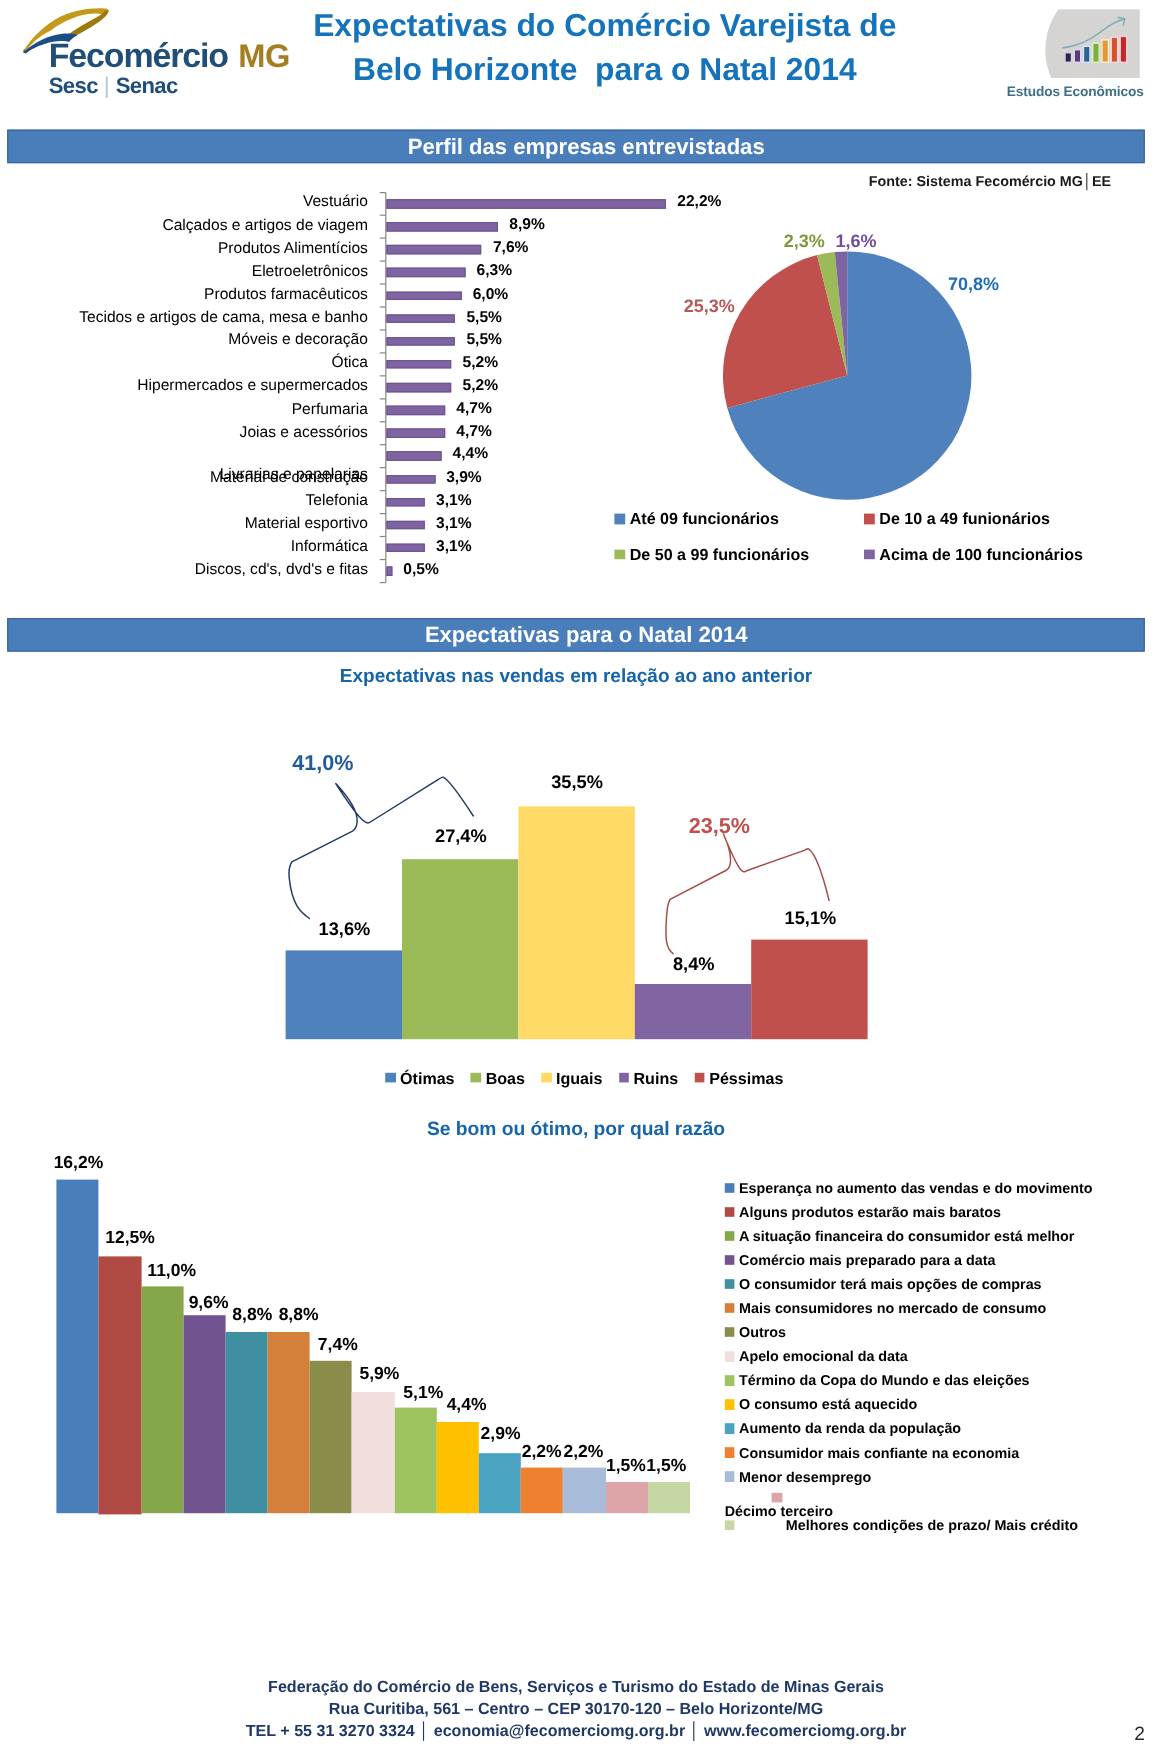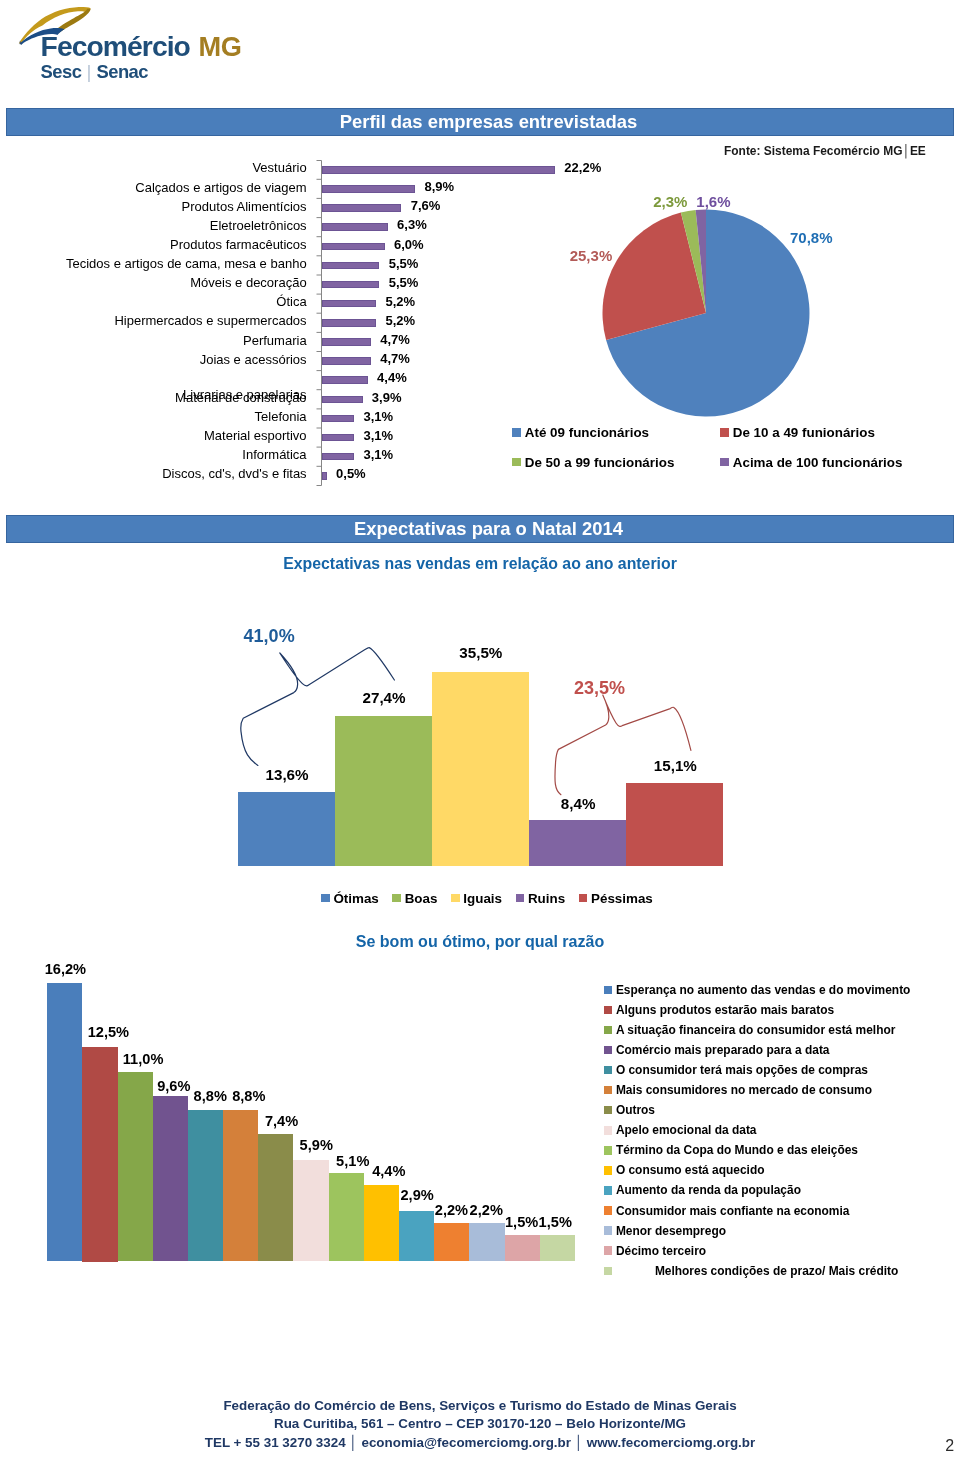--- a/index.html
+++ b/index.html
@@ -36,21 +36,42 @@
       <path d="M19.2 44.0 C 29.0 34.6, 41.0 29.6, 50.6 28.4 C 56.6 27.6, 61.6 28.0, 64.6 29.2 C 61.8 30.8, 59.0 33.0, 57.4 35.0 C 54.4 33.8, 49.6 33.8, 44.2 34.8 C 35.6 36.4, 27.0 40.2, 21.6 44.4 Z" fill="#1c4d86"></path>
       <path d="M19.8 43.4 L 22.2 45.0 C 21.2 43.6, 20.6 42.2, 20.0 40.4 C 19.6 41.4, 19.6 42.4, 19.8 43.4 Z" fill="#2d4a6e"></path>
       <text x="40.6" y="55.6" font-family="'Liberation Sans',sans-serif" font-size="28.3" font-weight="bold" fill="#1f4e79" letter-spacing="-0.95">Fecomércio</text>
       <text x="198.6" y="55.6" font-family="'Liberation Sans',sans-serif" font-size="27.2" font-weight="bold" fill="#a47e22" letter-spacing="-0.4">MG</text>
       <text x="40.6" y="77.6" font-family="'Liberation Sans',sans-serif" font-size="18.4" font-weight="bold" fill="#1f4e79" letter-spacing="-0.5">Sesc</text>
       <text x="86.4" y="77.6" font-family="'Liberation Sans',sans-serif" font-size="19" fill="#b9c6d6">|</text>
       <text x="96.4" y="77.6" font-family="'Liberation Sans',sans-serif" font-size="18.4" font-weight="bold" fill="#1f4e79" letter-spacing="-0.5">Senac</text>
     </svg>
   </div>
 
-
+  <div class="abs hdr-title" style="left:248px;top:3px;width:512px;">
+    <div>Expectativas do Comércio Varejista de</div>
+    <div>Belo Horizonte &nbsp;para o Natal 2014</div>
+  </div>
+
+  <div class="abs" style="left:836px;top:0px;width:124px;height:86px;overflow:visible;">
+    <svg width="124" height="86" viewBox="0 0 124 86" style="overflow:visible;">
+      <path d="M46.0 7.8 L113.8 7.8 L113.8 65.0 L40.0 65.0 A 58 58 0 0 1 46.0 7.8 Z" fill="#d5d4d2"></path>
+      <g>
+        <rect x="51.5" y="43.9" width="5.4" height="8.0" fill="#2f2450" stroke="#d7d2dc" stroke-width="1.2"></rect>
+        <rect x="59.2" y="41.4" width="5.4" height="10.5" fill="#5d3782" stroke="#e4d8ec" stroke-width="1.2"></rect>
+        <rect x="66.9" y="38.6" width="5.4" height="13.3" fill="#2b6298" stroke="#d5e4f0" stroke-width="1.2"></rect>
+        <rect x="74.6" y="36.0" width="5.4" height="15.9" fill="#7fad3e" stroke="#ddf0c4" stroke-width="1.2"></rect>
+        <rect x="82.3" y="33.2" width="5.4" height="18.7" fill="#e09a35" stroke="#faead0" stroke-width="1.2"></rect>
+        <rect x="90.0" y="31.0" width="5.4" height="20.9" fill="#d25231" stroke="#f8dbd2" stroke-width="1.2"></rect>
+        <rect x="97.5" y="30.3" width="5.4" height="21.6" fill="#c8252a" stroke="#f8d2d2" stroke-width="1.2"></rect>
+      </g>
+      <path d="M49.4 40.0 C 62.0 38.4, 73.4 33.0, 82.6 25.6 C 89.4 20.2, 94.6 17.2, 100.6 16.0" stroke="#79a9bc" stroke-width="1.2" fill="none"></path>
+      <path d="M95.6 14.6 L101.4 15.6 L100.0 21.0" stroke="#79a9bc" stroke-width="1.1" fill="none" stroke-linejoin="round" stroke-linecap="round"></path>
+      <text x="3" y="80" font-family="'Liberation Sans',sans-serif" font-size="11.4" font-weight="bold" fill="#3e7186" letter-spacing="-0.1">Estudos Econômicos</text>
+    </svg>
+  </div>
 
   <div class="band" style="left:6px;top:108px;width:948px;height:28px;">
     <div class="band-title" style="line-height:26px;">Perfil das empresas entrevistadas</div>
   </div>
 
   <div class="abs src" style="left:724px;top:143.5px;">Fonte: Sistema Fecomércio MG│EE</div>
 </div>
 
   <div class="abs" style="left:0px;top:155px;width:580px;height:340px;">
     <svg width="580" height="340" style="position:absolute;left:0;top:0;">
@@ -296,21 +317,21 @@
       <span>Aumento da renda da população</span>
     </div>
     <div class="lg abs" style="left:0px;top:220.8px;font-size:11.95px;">
       <span class="sw" style="background:#ee8030;width:8.6px;height:8.6px;margin-right:3.4px;"></span>
       <span>Consumidor mais confiante na economia</span>
     </div>
     <div class="lg abs" style="left:0px;top:240.8px;font-size:11.95px;">
       <span class="sw" style="background:#a8bcd9;width:8.6px;height:8.6px;margin-right:3.4px;"></span>
       <span>Menor desemprego</span>
     </div>
-    <div class="lg abs" style="left:0px;top:260.9px;font-size:11.95px;">
+    <div class="lg abs" style="left:0px;top:260.9px;font-size:11.95px;flex-direction:column;">
       <span class="sw" style="background:#dda5a7;width:8.6px;height:8.6px;margin-right:3.4px;"></span>
       <span>Décimo terceiro</span>
     </div>
     <div class="lg abs" style="left:0px;top:281.0px;font-size:11.95px;gap:39px;">
       <span class="sw" style="background:#c5d7a3;width:8.6px;height:8.6px;margin-right:3.4px;"></span>
       <span>Melhores condições de prazo/ Mais crédito</span>
     </div>
   </div>
 
   <div class="abs footer" style="left:0px;top:1397px;width:960px;">

